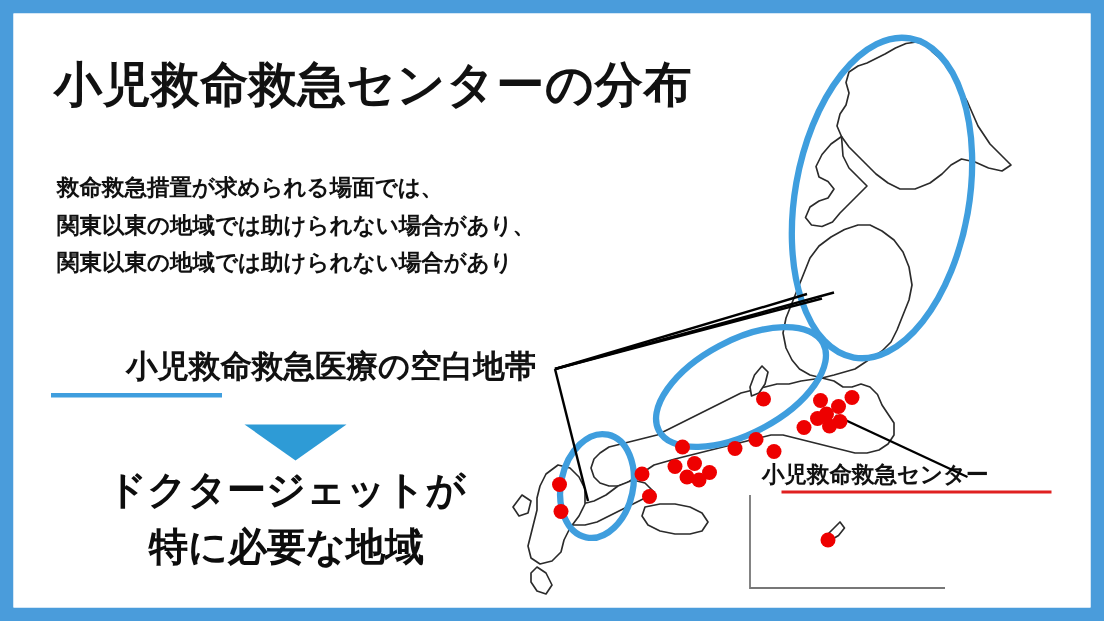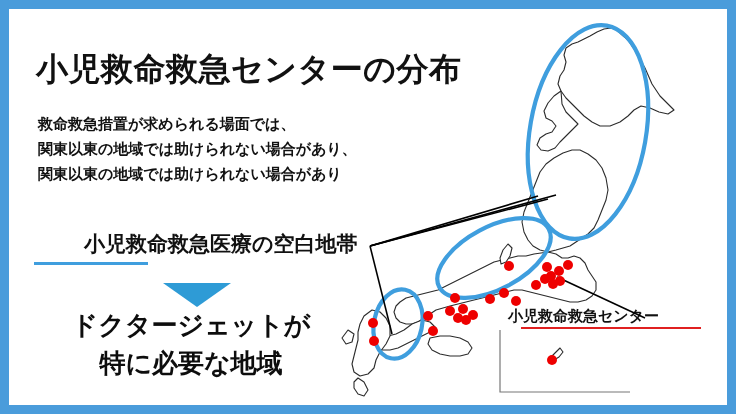--- a/index.html
+++ b/index.html
@@ -32,38 +32,38 @@
     left: 9px; top: 9px;
     width: 718px; height: 396px;
     border: 3px solid #ffffff;
     box-sizing: border-box;
     pointer-events: none;
   }
 
   .title {
     position: absolute;
     left: 36px;
-    top: 48px;
+    top: 35px;
     font-size: 32px;
     font-weight: bold;
     color: #111111;
     letter-spacing: 0.5px;
     white-space: nowrap;
   }
 
   .body-block {
     position: absolute;
     left: 38px;
     top: 113px;
     font-size: 15px;
     font-weight: bold;
     color: #111111;
     line-height: 25px;
   }
-  .body-line { white-space: nowrap; font-family: Liberation Mono, monospace; }
+  .body-line { white-space: nowrap; }
 
   .gap-heading {
     position: absolute;
     left: 36px;
     top: 230px;
     font-size: 21px;
     font-weight: bold;
     color: #111111;
     white-space: nowrap;
     margin-left: 48px;
@@ -92,21 +92,21 @@
     position: absolute;
     left: 36px;
     top: 308px;
     width: 310px;
     text-align: center;
     font-size: 26px;
     font-weight: bold;
     color: #0d0d0d;
     line-height: 38px;
   }
-  .conclusion-line { white-space: nowrap; font-family: Liberation Mono, monospace; }
+  .conclusion-line { white-space: nowrap; }
 
   .legend-label {
     position: absolute;
     left: 508px;
     top: 307px;
     font-size: 15px;
     font-weight: bold;
     color: #111111;
     white-space: nowrap;
   }

